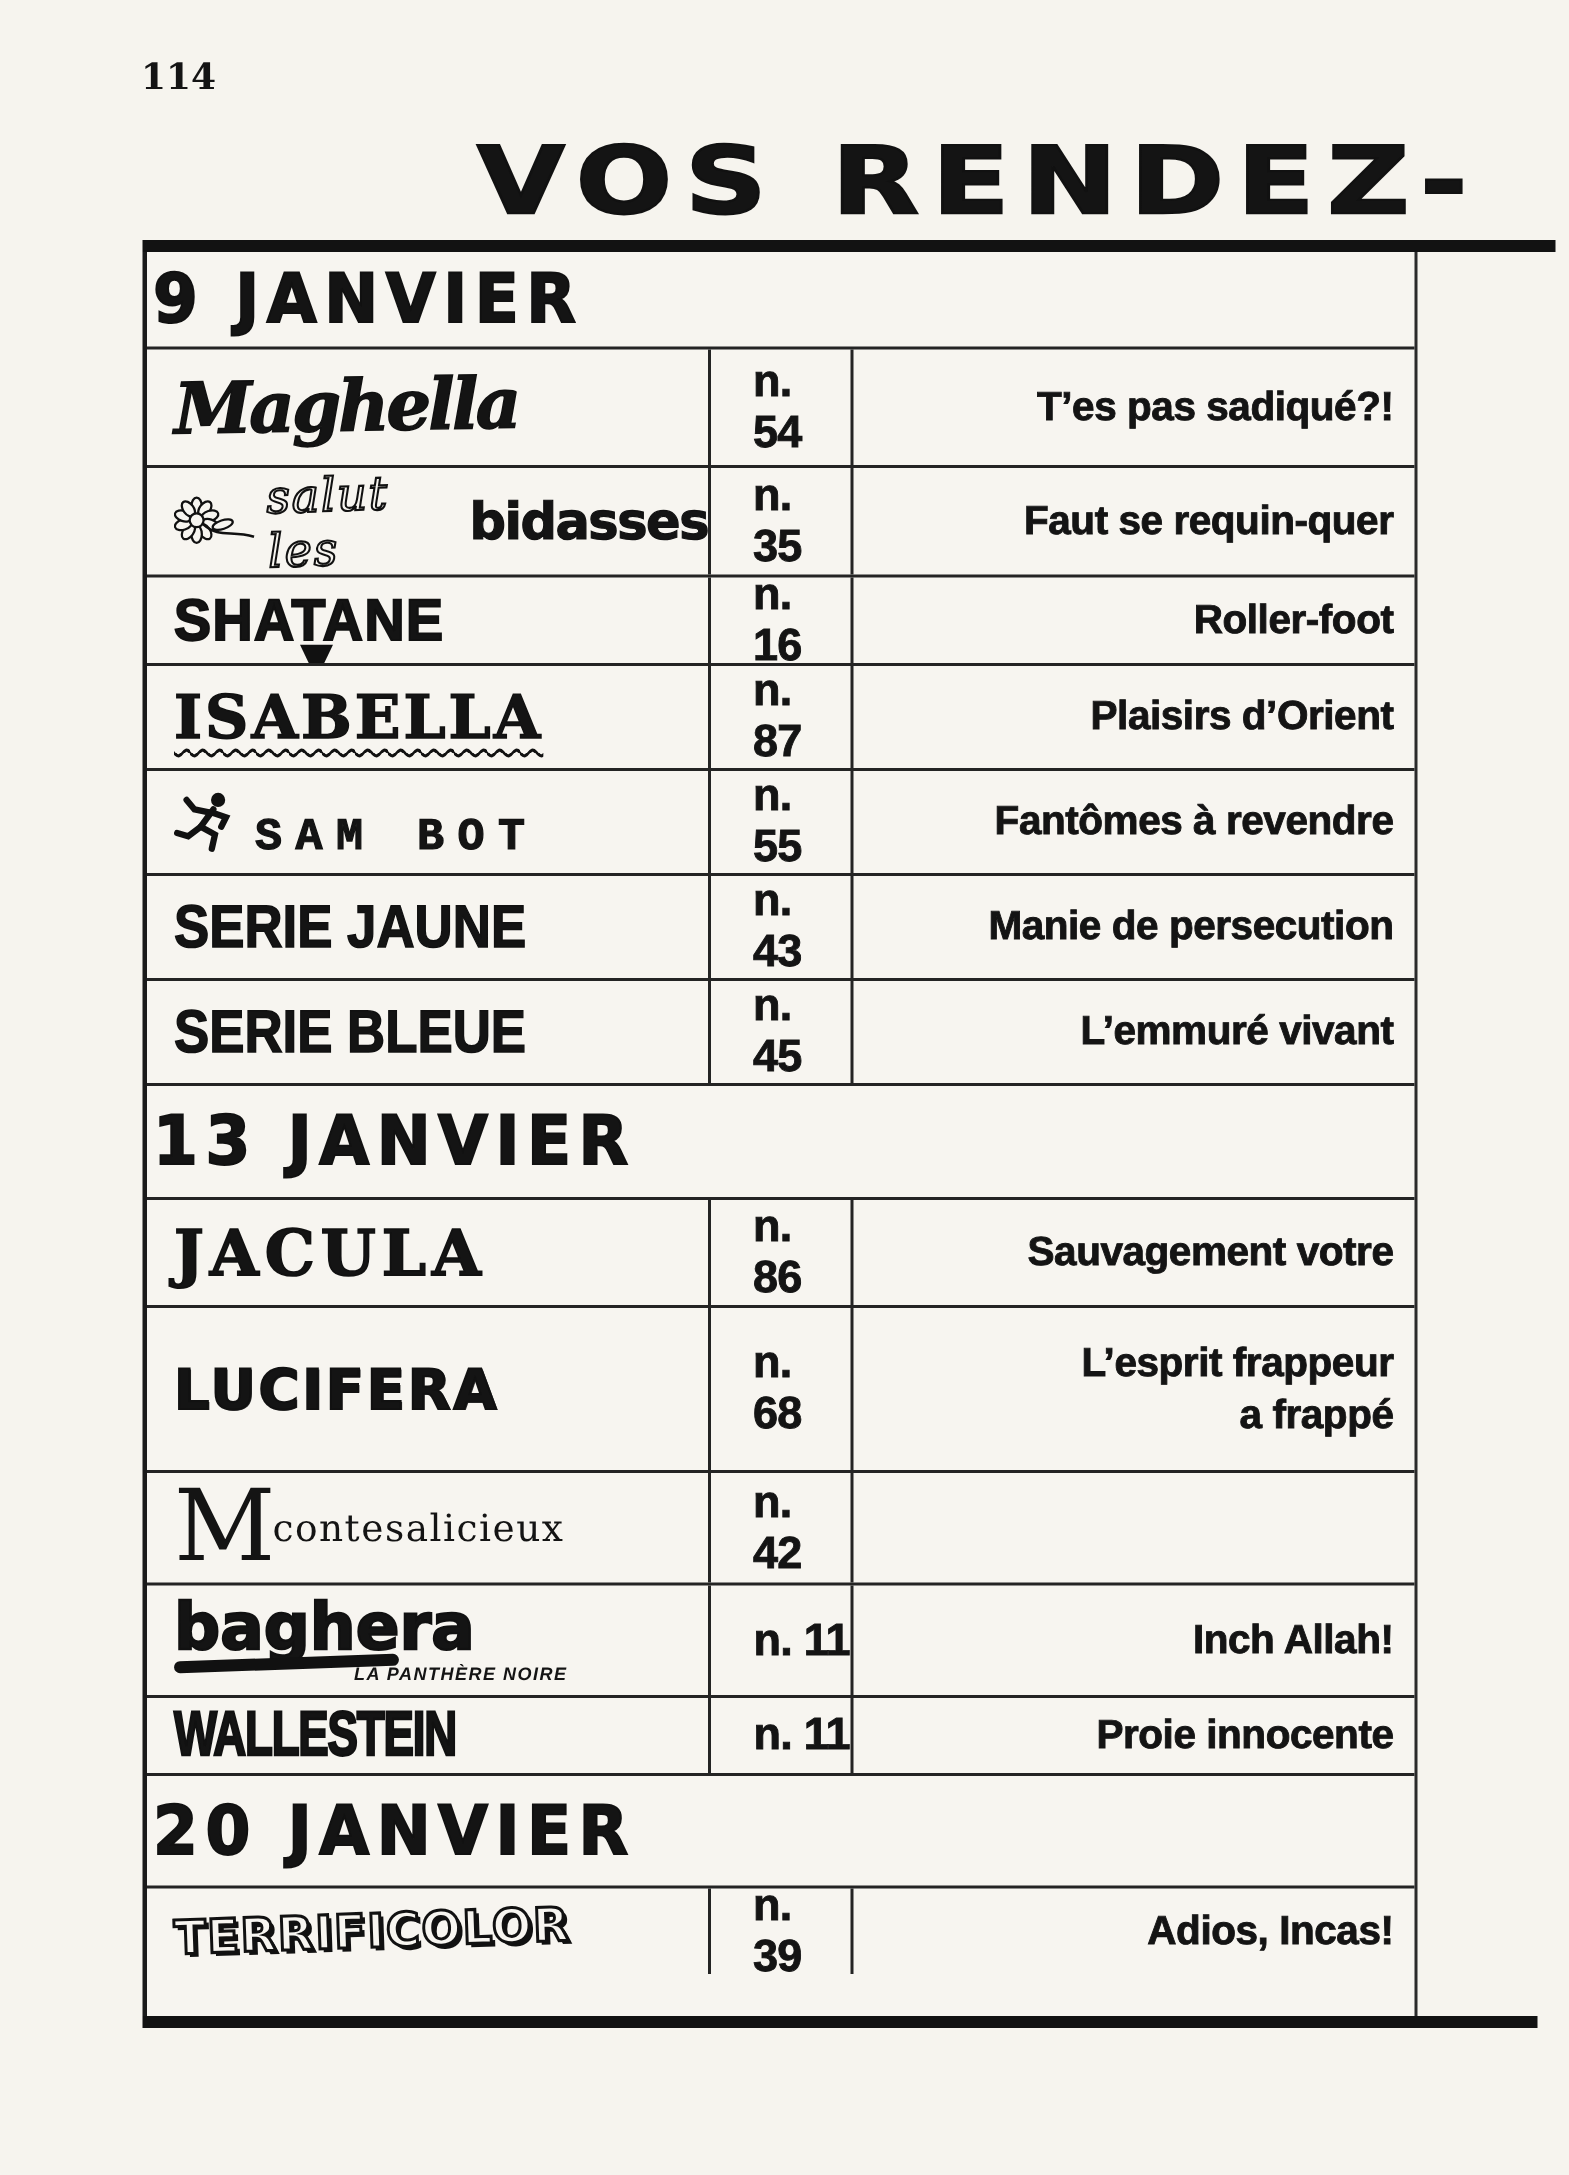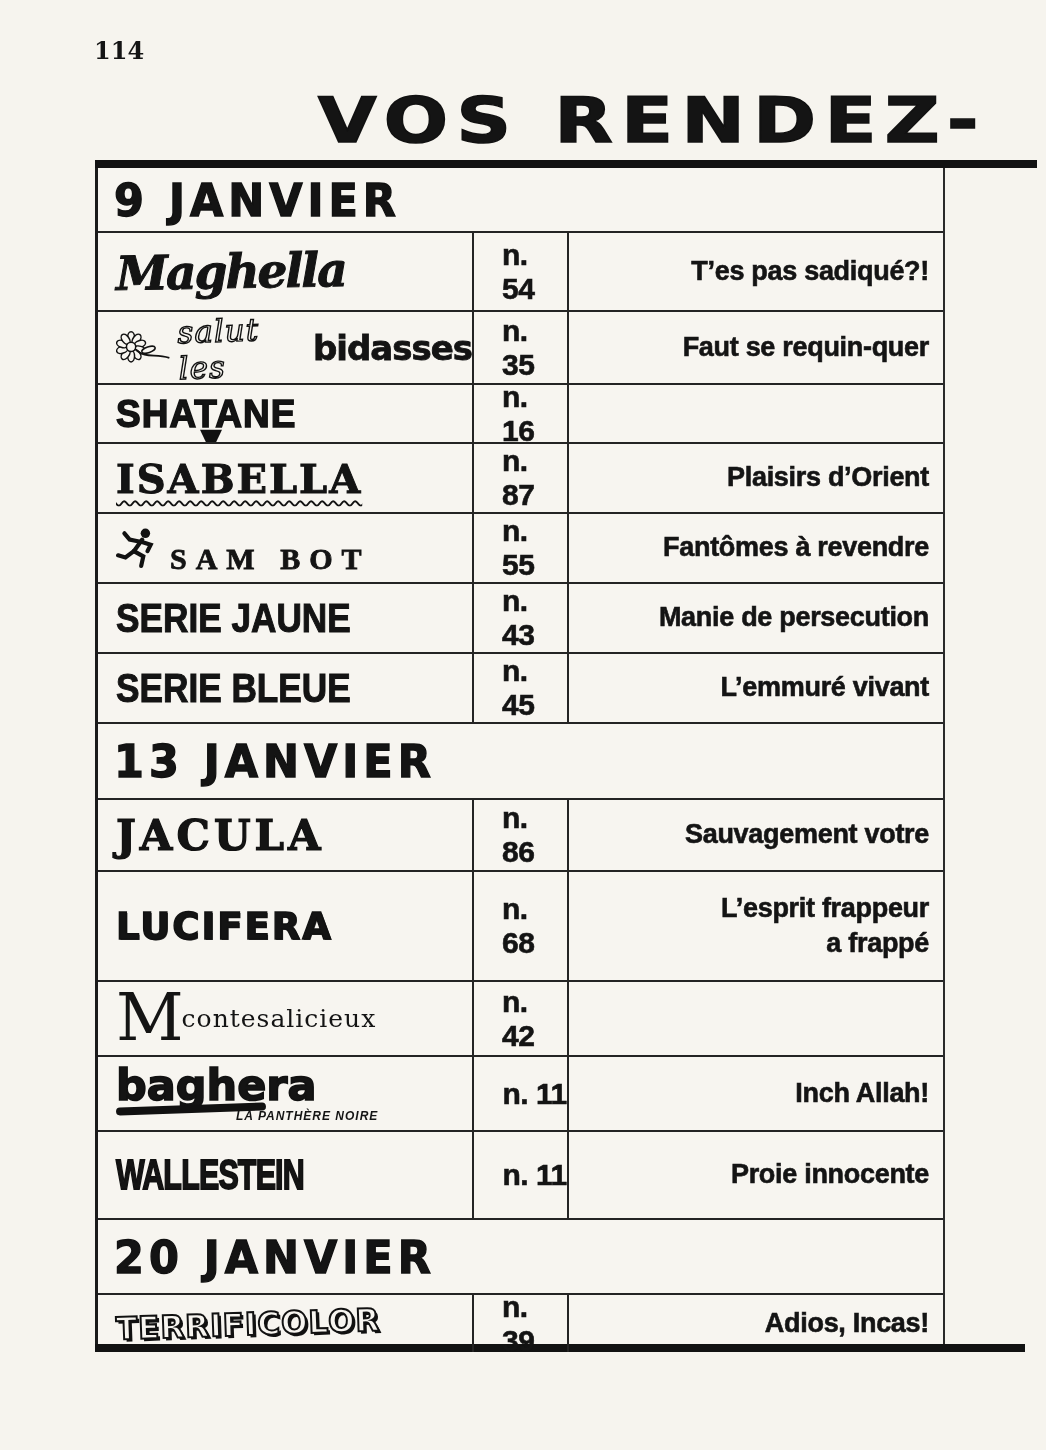--- a/index.html
+++ b/index.html
@@ -28,21 +28,21 @@
   .rule-top{left:95px;top:160px;width:942px;height:8px;}
   .rule-bottom{left:95px;top:1344px;width:930px;height:8px;}
 
   .tablebody{
     position:absolute;left:95px;top:168px;width:850px;height:1176px;
     border-left:3px solid #1a1a1a;border-right:2px solid #2a2a2a;
     box-sizing:border-box;background:#f7f5f0;
   }
   .sectionrow{
     display:flex;align-items:center;box-sizing:border-box;
-    border-bottom:2px solid #242424;padding-left:16px;
+    border-bottom:2px solid #242424;padding-left:4px;
   }
   .section-date{
     font-family:"DejaVu Sans", sans-serif;font-weight:bold;font-size:43px;
     letter-spacing:5px;-webkit-text-stroke:1.3px #111;white-space:nowrap;
     transform:scaleY(1.05);transform-origin:left center;
   }
   .row{
     display:grid;grid-template-columns:374px 97px 1fr;
     box-sizing:border-box;border-bottom:2px solid #242424;
   }
@@ -87,21 +87,21 @@
     border-left:11px solid transparent;border-right:11px solid transparent;
     border-top:22px solid #111;
   }
   .logo-isabella{
     font-family:"DejaVu Serif", serif;font-weight:bold;font-size:40px;
     letter-spacing:2px;-webkit-text-stroke:1px #111;
     text-decoration:underline wavy 2px;text-underline-offset:7px;
   }
   .logo-sambot{display:flex;align-items:center;gap:12px;}
   .sambot-text{
-    font-family:Liberation Serif, serif;font-weight:bold;font-size:30px;
+    font-family:Liberation Mono, monospace;font-weight:bold;font-size:30px;
     letter-spacing:9px;margin-top:22px;-webkit-text-stroke:0.8px #111;
   }
   .logo-serie{
     font-family:"Liberation Sans", sans-serif;font-weight:bold;font-size:40px;
     letter-spacing:0px;-webkit-text-stroke:1px #111;
     transform:scaleX(0.88);transform-origin:left center;white-space:nowrap;
   }
   .logo-jacula{
     font-family:"DejaVu Serif", serif;font-weight:bold;font-size:42px;
     letter-spacing:4px;-webkit-text-stroke:1.2px #111;
@@ -201,20 +201,21 @@
     </div>
 
     <div class="row" style="height:59px">
       <div class="cell cell-logo">
         <span class="logo-shatane">
           <span>SHATANE</span>
           <span class="arrow"></span>
         </span>
       </div>
       <div class="cell cell-num">n. 16</div>
+      <div class="cell cell-title">Roller-foot</div>
     </div>
 
     <div class="row" style="height:70px">
       <div class="cell cell-logo">
         <span class="logo-isabella">ISABELLA</span>
       </div>
       <div class="cell cell-num">n. 87</div>
       <div class="cell cell-title">Plaisirs d’Orient</div>
     </div>
 
@@ -295,21 +296,21 @@
         <span class="logo-baghera">
           <span class="baghera-text">baghera</span>
           <span class="baghera-bar"></span>
           <span class="baghera-sub">LA PANTHÈRE NOIRE</span>
         </span>
       </div>
       <div class="cell cell-num">n. 11</div>
       <div class="cell cell-title">Inch Allah!</div>
     </div>
 
-    <div class="row" style="height:88px">
+    <div class="row" style="height:52px">
       <div class="cell cell-logo">
         <span class="logo-wallestein">WALLESTEIN</span>
       </div>
       <div class="cell cell-num">n. 11</div>
       <div class="cell cell-title">Proie innocente</div>
     </div>
 
     <div class="sectionrow" style="height:75px">
       <span class="section-date">20 JANVIER</span>
     </div>

